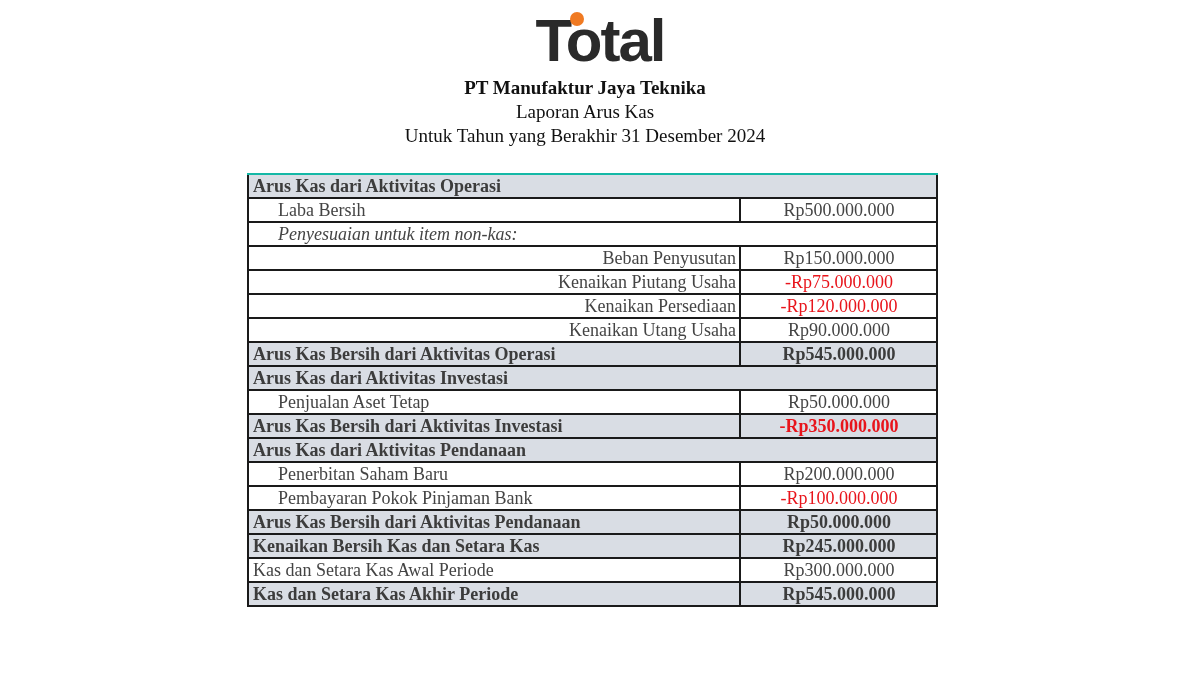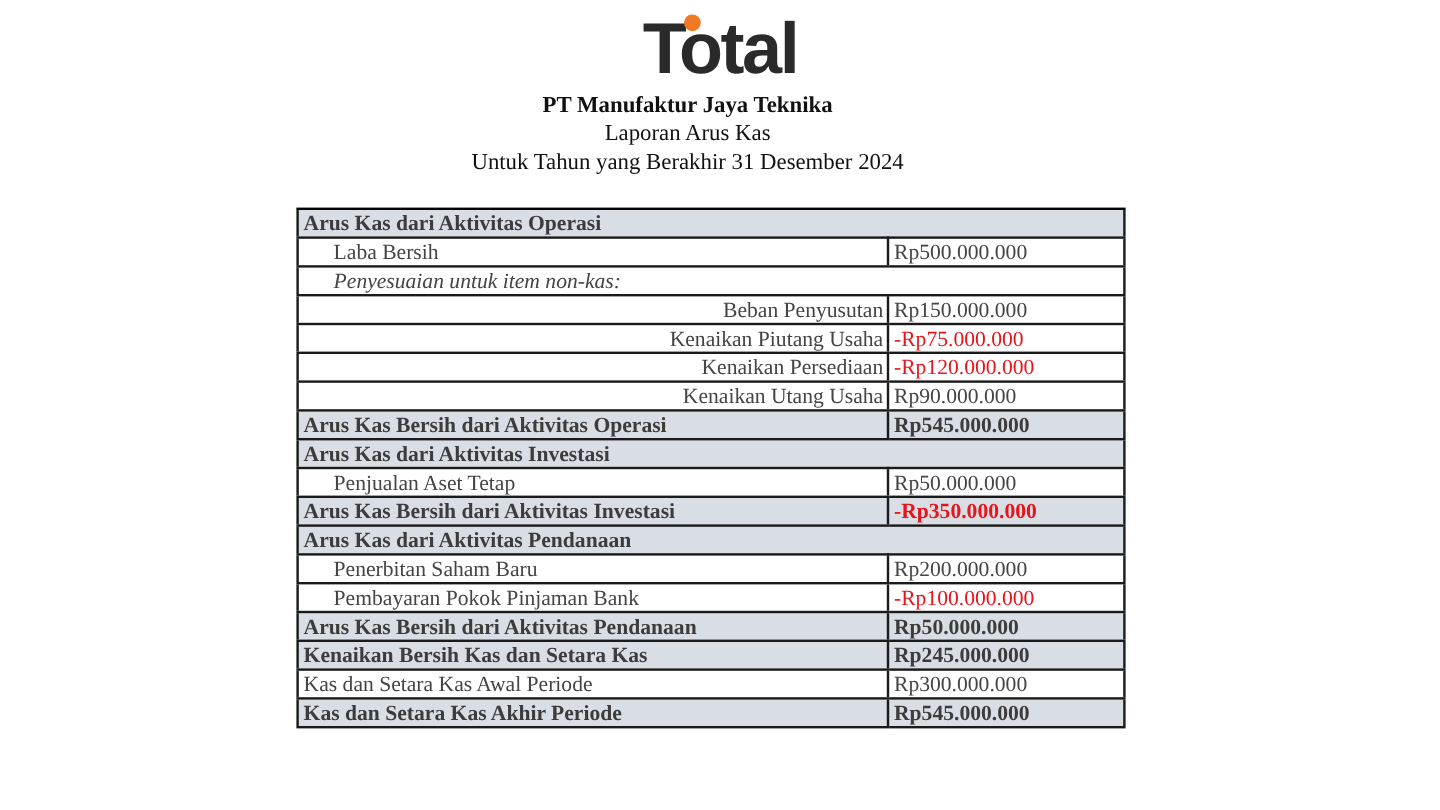--- a/index.html
+++ b/index.html
@@ -37,21 +37,21 @@
       left: 34px;
       top: 10px;
       width: 14px;
       height: 14px;
       border-radius: 50%;
       background: #f07a22;
     }
     .titles {
       position: absolute;
       top: 76px;
-      left: 0;
+      left: 12px;
       width: 1146px;
       text-align: center;
       color: #111;
     }
     .company {
       font-weight: bold;
       font-size: 19px;
       line-height: 24px;
     }
     .subtitle {
@@ -63,29 +63,29 @@
       left: 247px;
       top: 173px;
       width: 691px;
       border-collapse: collapse;
       border: 2px solid #1a1a1a;
       font-size: 18px;
     }
     table.cf td {
       height: 22px;
       padding: 0 3px 0 4px;
-      border-top: 2px solid #000000;
+      border-top: 2px solid #14b8a6;
       border-bottom: 2px solid #1a1a1a;
       line-height: 20px;
       white-space: nowrap;
       color: #444;
     }
     table.cf td.label { width: 433px; }
     table.cf td.amount {
-      text-align: left;
+      text-align: center;
       border-left: 2px solid #1a1a1a;
     }
     tr.shaded td { background: #d9dde4; }
     tr.bold td { font-weight: bold; color: #3c3c3c; }
     td.ind1 { padding-left: 29px !important; }
     td.ind2 { padding-left: 54px !important; text-align: right; }
     td.italic { font-style: italic; }
     .neg { color: #e8141b !important; }
   </style>
 </head>

